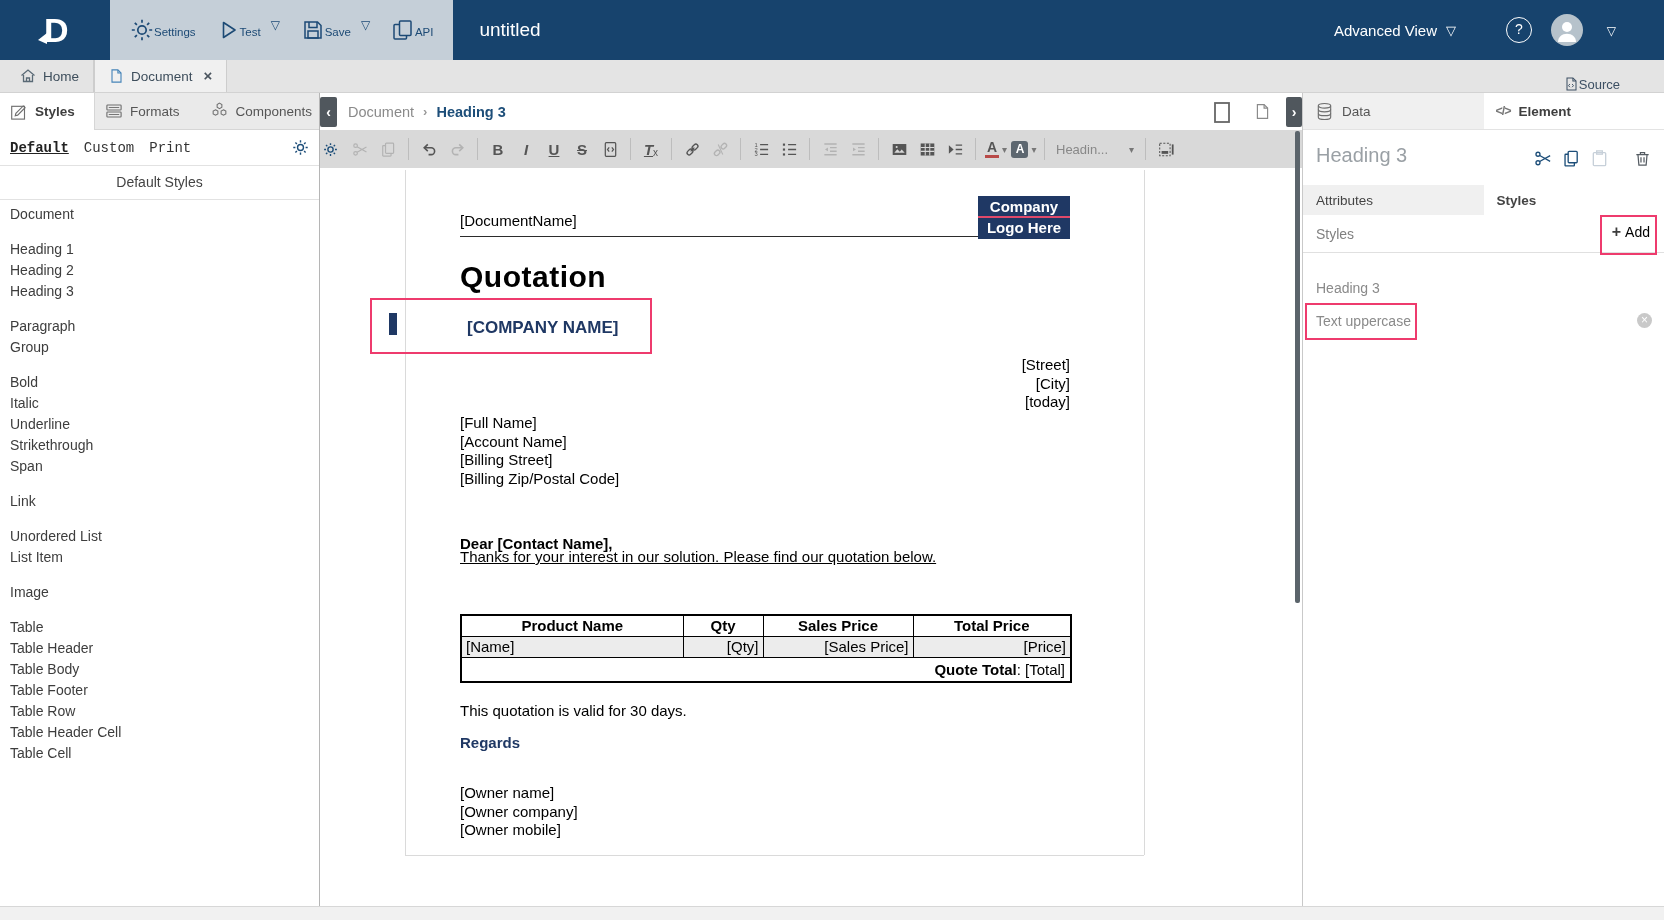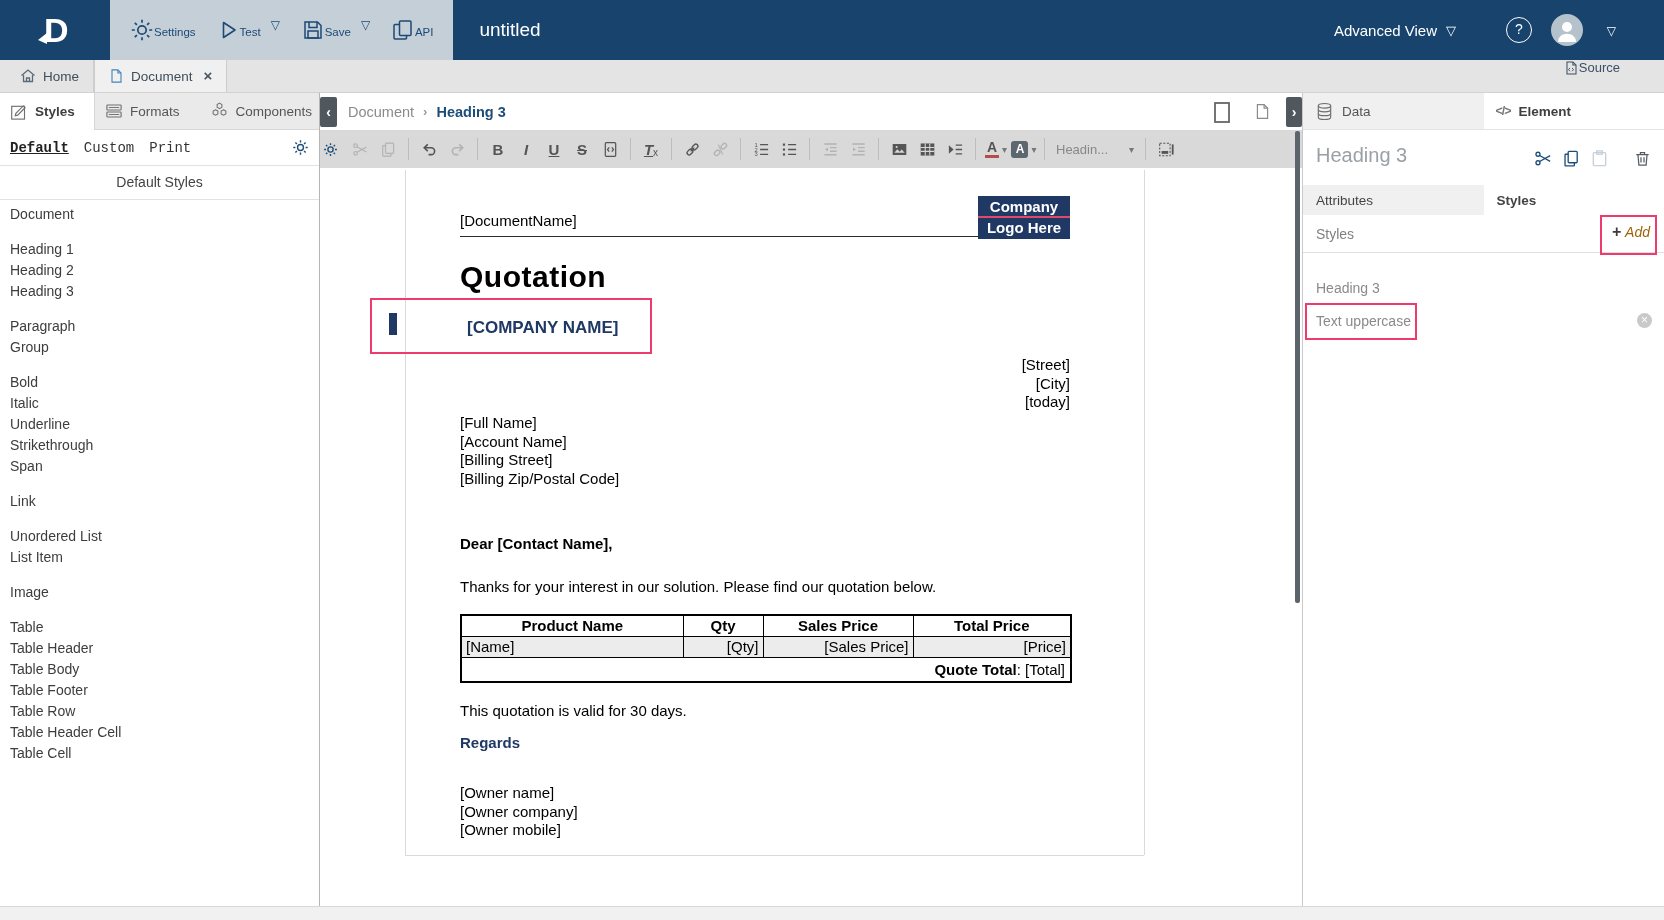--- a/index.html
+++ b/index.html
@@ -26,21 +26,21 @@
 
   
   .tabbar{position:absolute;top:60px;left:0;right:0;height:33px;background:#e4e4e4;border-bottom:1px solid #d2d2d2;display:flex;}
   .tab{display:flex;align-items:center;gap:7px;padding:0 14px;font-size:13.5px;color:#3e4e5c;border-right:1px solid #cdcdcd;cursor:pointer;}
   .tab.home{margin-left:6px;}
   .tab.active{background:#f0f0f0;border-left:1px solid #cdcdcd;}
   .tab .tabic{color:#5a6a76;}
   .tab.active .tabic{color:#4584b8;}
   .cls{color:#4a545e;font-weight:bold;font-size:15px;margin-left:4px;line-height:12px;cursor:pointer;}
   .cls::before{content:"×";}
-  .source{position:absolute;right:44px;top:0;height:32px;display:flex;align-items:flex-start;font-size:13px;color:#3c4f63;cursor:pointer;}
+  .source{position:absolute;right:44px;top:0;height:32px;display:flex;align-items:flex-end;font-size:13px;color:#3c4f63;cursor:pointer;}
 
   
   .left{position:absolute;top:93px;left:0;width:320px;bottom:14px;background:#fff;border-right:1px solid #b5b5b5;}
   .lp-tabs{display:flex;height:37px;}
   .lp-tab{display:flex;align-items:center;gap:7px;font-size:13.5px;color:#555;cursor:pointer;}
   .lp-tab.stylesT{width:94px;background:#fff;font-weight:bold;color:#3f3f3f;padding-left:10px;}
   .lp-rest{flex:1;background:#eaeaea;border-bottom:1px solid #d6d6d6;border-left:1px solid #d6d6d6;display:flex;align-items:center;gap:30px;padding-left:10px;}
   .lp-tab svg{color:#6f6f6f;}
   .lp-styleset{position:relative;height:36px;display:flex;align-items:center;gap:15px;padding-left:10px;font-size:14px;color:#333;border-bottom:1px solid #e2e2e2;}
   .ss{cursor:pointer;font-family:Liberation Mono, monospace;}
@@ -96,21 +96,21 @@
   .logo-box{position:absolute;left:658px;top:28px;width:92px;background:#1f3864;color:#fff;text-align:center;font-weight:bold;font-size:15px;cursor:pointer;}
   .logo-line1{padding:2px 0 1px;border-bottom:2px solid #e0496a;}
   .logo-line2{padding:1px 0 3px;}
   .doc-h1{position:absolute;left:140px;top:92px;font-size:30px;font-weight:bold;letter-spacing:.5px;cursor:text;}
   .sel-box{position:absolute;left:50px;top:130px;width:282px;height:56px;border:2px solid #ee3b6d;pointer-events:none;}
   .sel-handle{position:absolute;left:69px;top:145px;width:8px;height:22px;background:#1f3864;}
   .company{position:absolute;left:147px;top:150px;font-size:17px;font-weight:bold;color:#1f3864;cursor:text;}
   .addr{position:absolute;left:550px;top:188px;width:200px;text-align:right;line-height:18.5px;cursor:text;}
   .recip{position:absolute;left:140px;top:246px;line-height:18.5px;cursor:text;}
   .salut{position:absolute;left:140px;top:367px;font-weight:bold;cursor:text;}
-  .intro{position:absolute;left:140px;top:410px;cursor:text;}
+  .intro{position:absolute;left:140px;top:380px;cursor:text;text-decoration:underline;}
   .qtable{position:absolute;left:140px;top:446px;width:610px;border-collapse:collapse;font-size:15px;border:2px solid #000;table-layout:fixed;cursor:text;}
   .qtable th,.qtable td{border:1px solid #000;padding:1px 4px;height:21px;}
   .qtable th{font-weight:bold;text-align:center;}
   .qtable tbody tr{background:#ececec;}
   .a-l{text-align:left;}.a-c{text-align:right;}.a-r{text-align:right;}
   .qtable tfoot td{text-align:right;padding:3px 5px;height:24px;background:#fff;}
   .validity{position:absolute;left:140px;top:534px;cursor:text;}
   .regards{position:absolute;left:140px;top:566px;font-size:15px;font-weight:bold;color:#1f3864;cursor:text;}
   .sig{position:absolute;left:140px;top:616px;line-height:18.5px;cursor:text;}
   .vscroll{position:absolute;left:975px;top:38px;width:5px;height:472px;background:#5b646b;border-radius:2px;cursor:pointer;}
@@ -131,21 +131,21 @@
   .rp-ic.cut{left:231px;}
   .rp-ic.copy{left:259px;}
   .rp-ic.paste{left:287px;color:#c7d0d9;}
   .rp-ic.trash{left:330px;color:#555c63;}
   .rp-subtabs{display:flex;height:30px;}
   .sub{flex:1;font-size:13.5px;color:#444;display:flex;align-items:center;padding-left:13px;cursor:pointer;}
   .sub.attr{background:#f0f0f0;}
   .sub.stylesS{font-weight:bold;}
   .rp-stylesrow{position:relative;height:38px;border-bottom:1px solid #e0e0e0;}
   .rp-stylesrow .lab{position:absolute;left:13px;top:11px;font-size:14px;color:#808080;}
-  .addbtn{position:absolute;right:14px;top:9px;font-size:14px;color:#a16207;display:flex;gap:4px;align-items:center;cursor:pointer;font-style:italic;}
+  .addbtn{position:absolute;right:14px;top:9px;font-size:14px;color:#000000;display:flex;gap:4px;align-items:center;cursor:pointer;}
   .plus{color:#3d3d3d;font-weight:bold;font-size:16px;line-height:16px;}
   .plus::before{content:"+";}
   #applied{padding-top:18px;}
   .ap-row{position:relative;height:33px;padding-left:13px;font-size:14px;color:#8a8a8a;display:flex;align-items:center;cursor:pointer;}
   .rm{position:absolute;right:12px;top:9px;width:15px;height:15px;border-radius:50%;background:#c9c9c9;color:#fff;font-size:12px;line-height:14px;text-align:center;cursor:pointer;}
   .rm::before{content:"×";}
   .anno{position:absolute;border:2px solid #ee3b6d;pointer-events:none;}
   .an-add{left:297px;top:122px;width:57px;height:40px;}
   .an-tu{left:2px;top:210px;width:112px;height:37px;}
 

